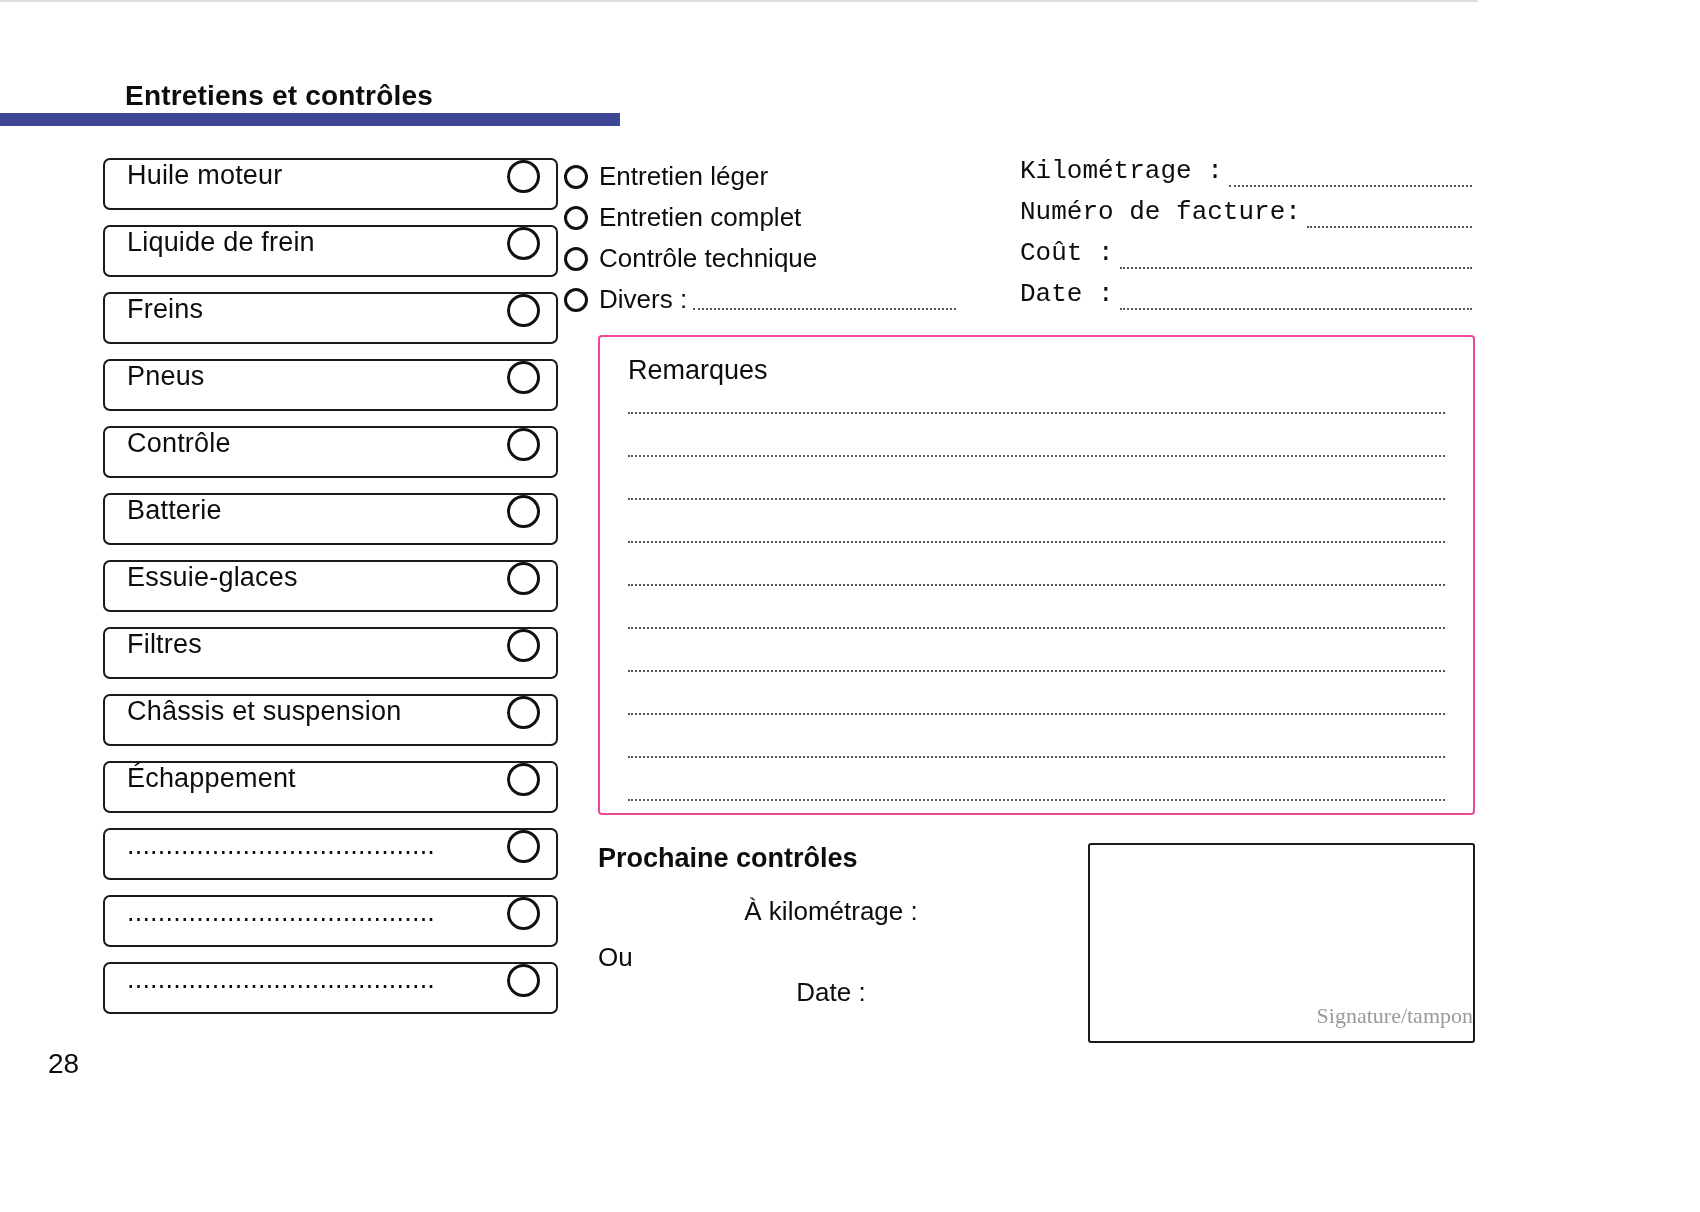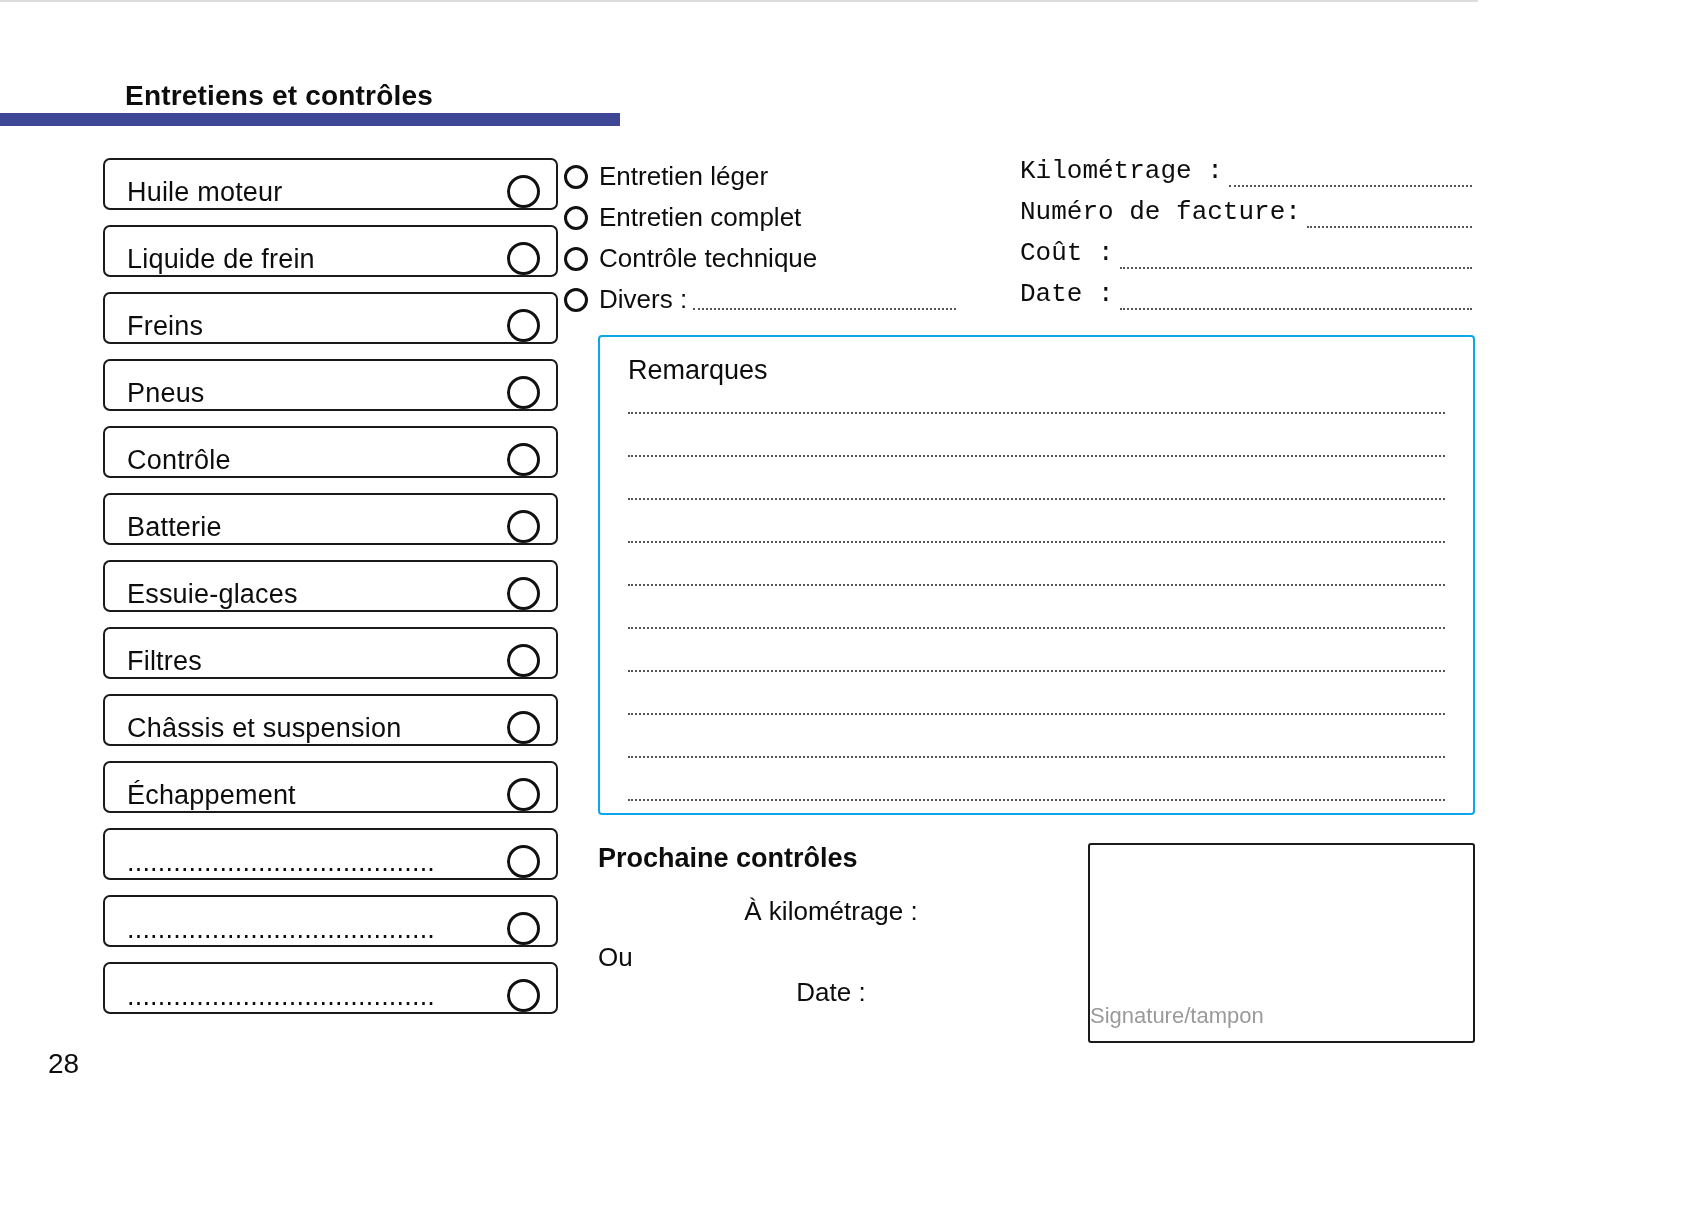--- a/index.html
+++ b/index.html
@@ -20,21 +20,21 @@
   .title-underline{
     position:absolute;left:0;top:113px;width:620px;height:13px;
     background:#3e4795;
   }
   
   .checklist{position:absolute;left:103px;top:158px;width:455px;}
   .check-row{
     box-sizing:border-box;
     height:52px;margin-bottom:15px;
     border:2px solid #1a1a1a;border-radius:7px;
-    display:flex;align-items:flex-end;
+    display:flex;align-items:flex-start;
     padding:0 16px 0 22px;
     background:#fff;
   }
   .check-label{font-size:27px;color:#0d0d0d;white-space:nowrap;letter-spacing:0.2px;}
   .check-circle{
     margin-left:auto;flex:0 0 auto;
     width:33px;height:33px;border:3px solid #111;border-radius:50%;
     box-sizing:border-box;background:#fff;
   }
   .page-number{position:absolute;left:48px;top:1048px;font-size:28px;color:#0d0d0d;}
@@ -50,39 +50,39 @@
     flex:1;height:2px;border-bottom:2px dotted #555;
     align-self:flex-end;margin:0 0 10px 6px;
   }
   
   .invoice-fields{position:absolute;left:1020px;top:156px;width:452px;}
   .field-row{display:flex;height:41px;font-family:Liberation Mono, monospace;}
   .field-label{font-size:26px;color:#0d0d0d;white-space:nowrap;}
   
   .remarks-box{
     position:absolute;left:598px;top:335px;width:877px;height:480px;
-    box-sizing:border-box;border:2px solid #0ea5e9;border-radius:4px;background:#fff;
+    box-sizing:border-box;border:2px solid #ec4899;border-radius:4px;background:#fff;
   }
   .remarks-title{position:absolute;left:28px;top:18px;font-size:27px;color:#0d0d0d;}
   .remarks-lines{position:absolute;left:28px;right:28px;top:34px;}
   .dotline{height:41px;border-bottom:2px dotted #555;}
   
   .next-service{position:absolute;left:598px;top:843px;width:466px;}
   .next-heading{font-size:27px;font-weight:bold;color:#0d0d0d;margin-bottom:22px;}
   .next-row{display:flex;align-items:center;height:40px;margin-bottom:1px;flex-direction:column;}
   .next-label{font-size:26px;color:#0d0d0d;white-space:nowrap;}
   .next-or{font-size:26px;color:#0d0d0d;height:40px;display:flex;align-items:center;}
   
   .signature-box{
     position:absolute;left:1088px;top:843px;width:387px;height:200px;
     box-sizing:border-box;border:2px solid #1a1a1a;border-radius:3px;background:#fff;
   }
   .signature-label{
     position:absolute;left:0;right:0;bottom:12px;
-    text-align:left;font-size:22px;color:#9a9a9a;
+    text-align:right;font-size:22px;color:#9a9a9a;font-family:Liberation Serif, serif;
   }
 </style>
 </head>
 <body>
 
 <div class="page">
   <div class="top-edge"></div>
 
   <div class="page-title">Entretiens et contrôles</div>
   <div class="title-underline" style="background: rgb(62, 71, 149);"></div>

